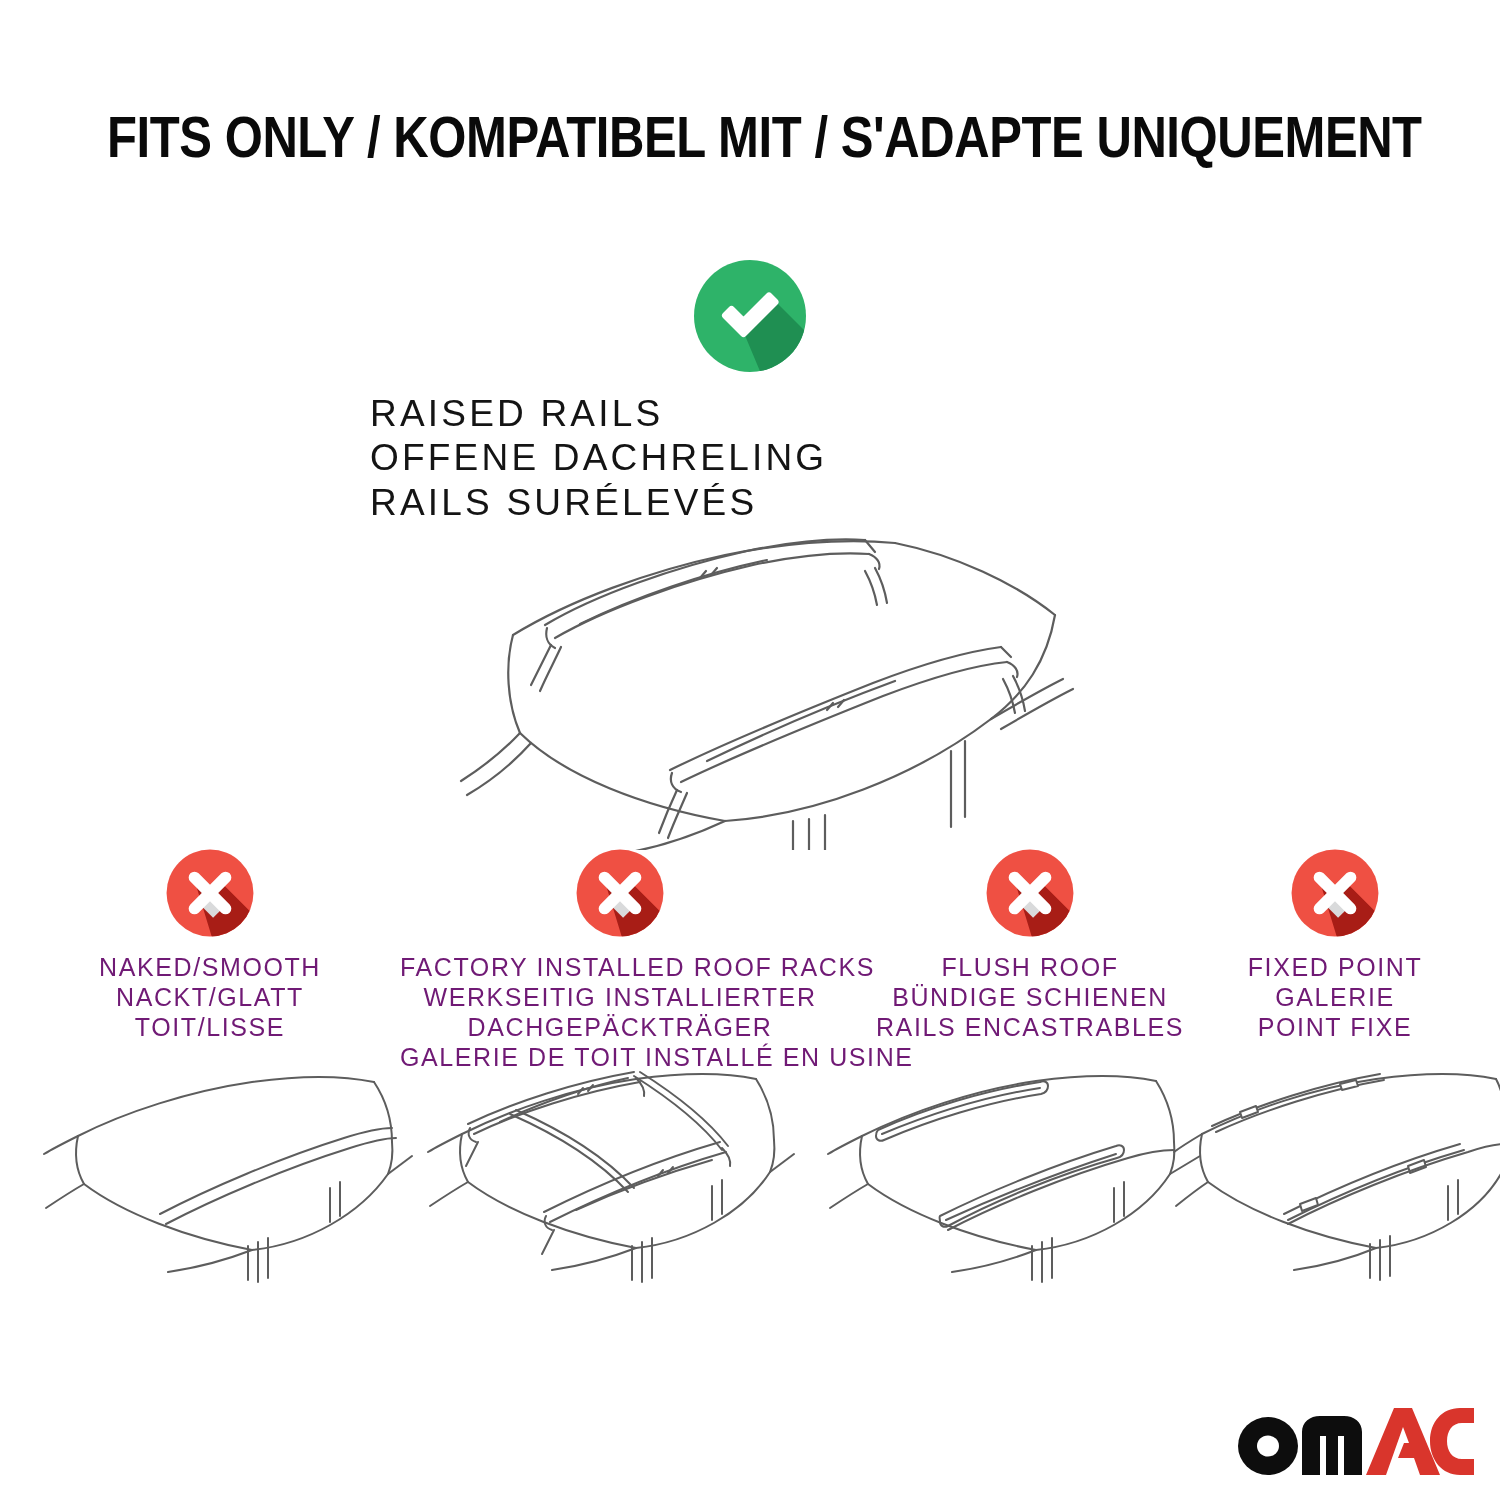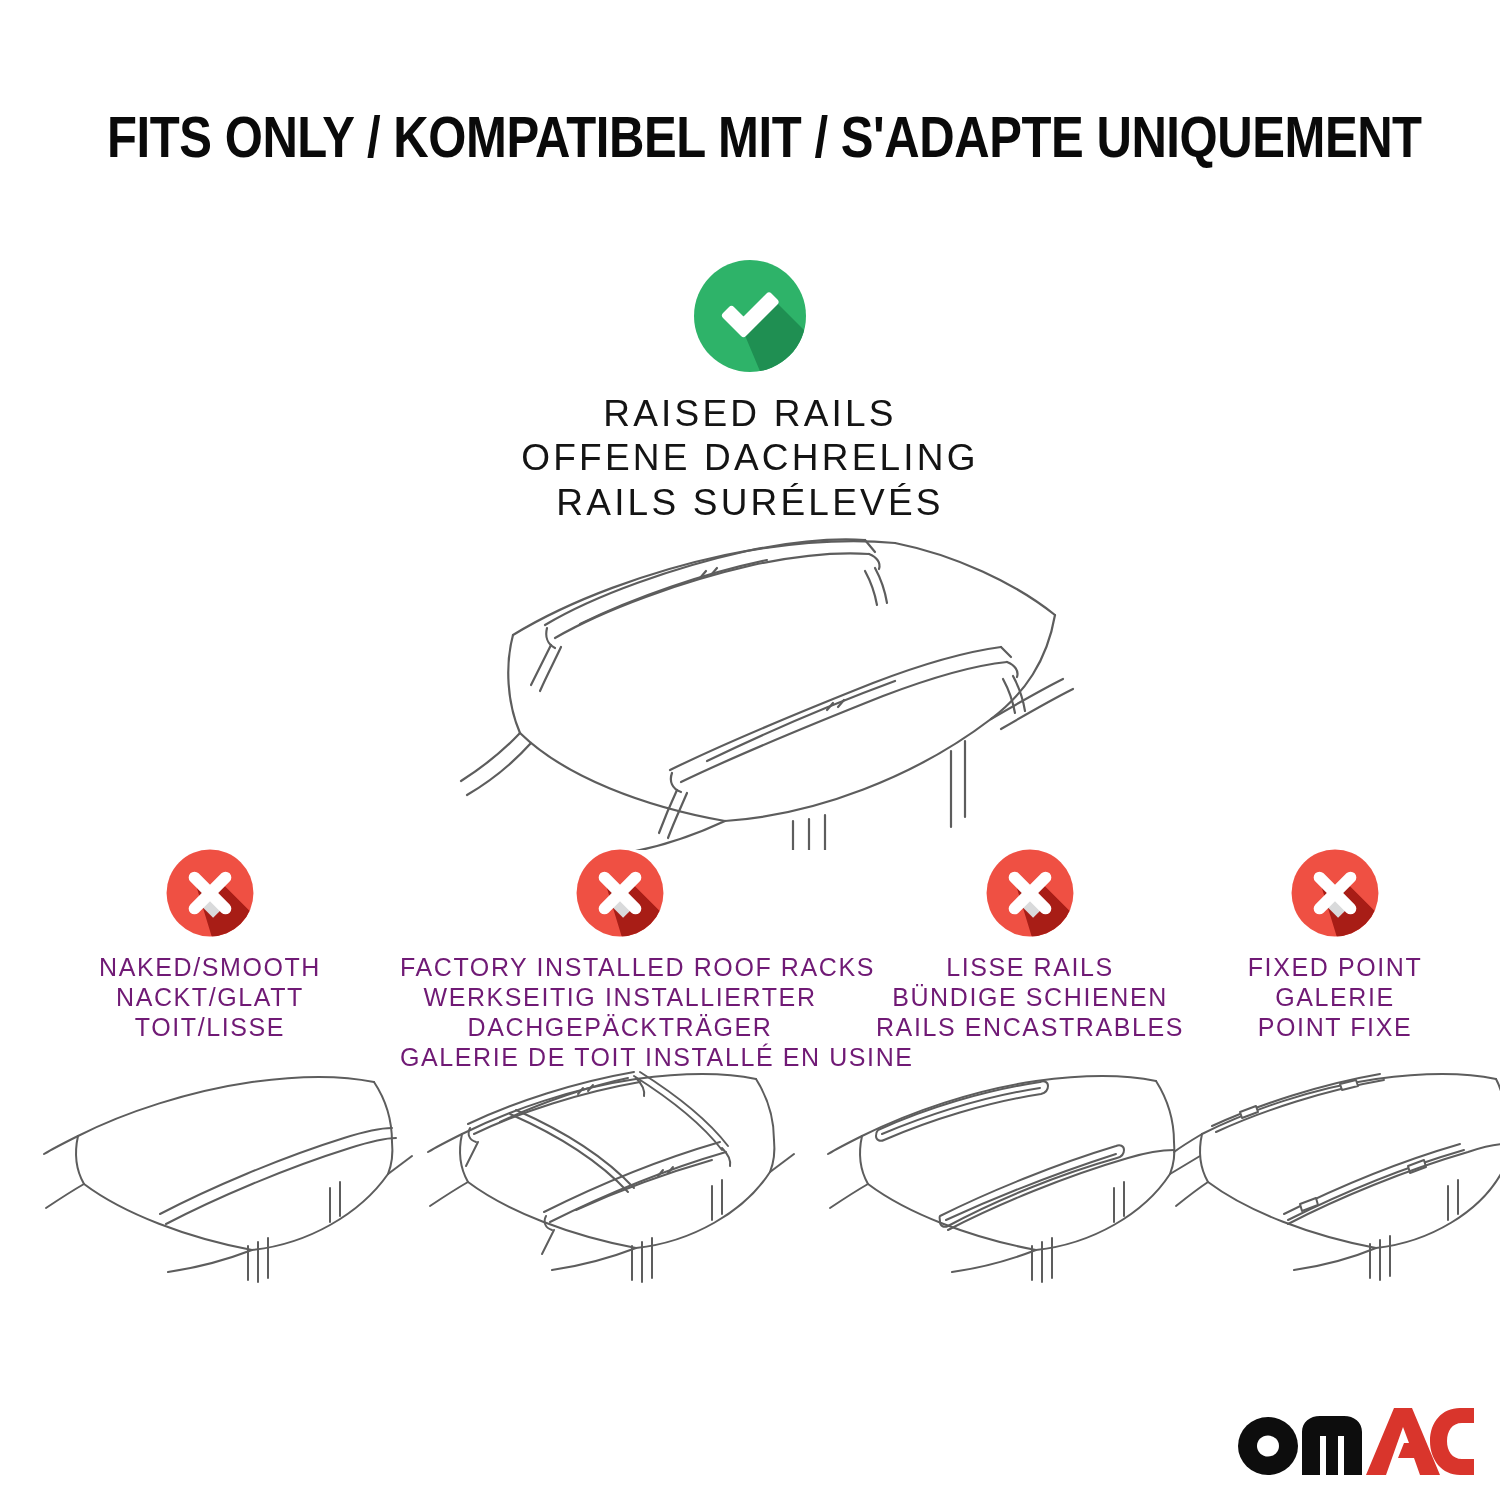--- a/index.html
+++ b/index.html
@@ -35,21 +35,21 @@
     transform-origin: center;
     white-space: nowrap;
   }
 
   
   .hero {
     position: absolute;
     left: 370px;
     top: 258px;
     width: 760px;
-    text-align: center;
+    text-align: left;
   }
   .badge-wrap {
     display: flex;
     justify-content: center;
     align-items: center;
   }
   .badge {
     display: block;
   }
   .hero-caption {
@@ -268,21 +268,21 @@
         <g clip-path="url(#c3)">
           <path d="M58 58 L76 76 L62 90 L44 72 Z" fill="#d9dadb"></path>
         </g>
         <g stroke="#ffffff" stroke-width="15" stroke-linecap="round">
           <line x1="38" y1="38" x2="78" y2="78"></line>
           <line x1="78" y1="38" x2="38" y2="78"></line>
         </g>
       </svg>
     </div>
     <div class="col-caption">
-      <div class="col-line">LISSE RAILS</div>
+      <div class="col-line">FLUSH ROOF</div>
       <div class="col-line">BÜNDIGE SCHIENEN</div>
       <div class="col-line">RAILS ENCASTRABLES</div>
     </div>
   </div>
 
   <div class="col" style="left:1190px; width:290px;">
     <div class="col-badge">
       <svg width="90" height="90" viewBox="0 0 116 116">
         <defs>
             <clipPath id="c4">

